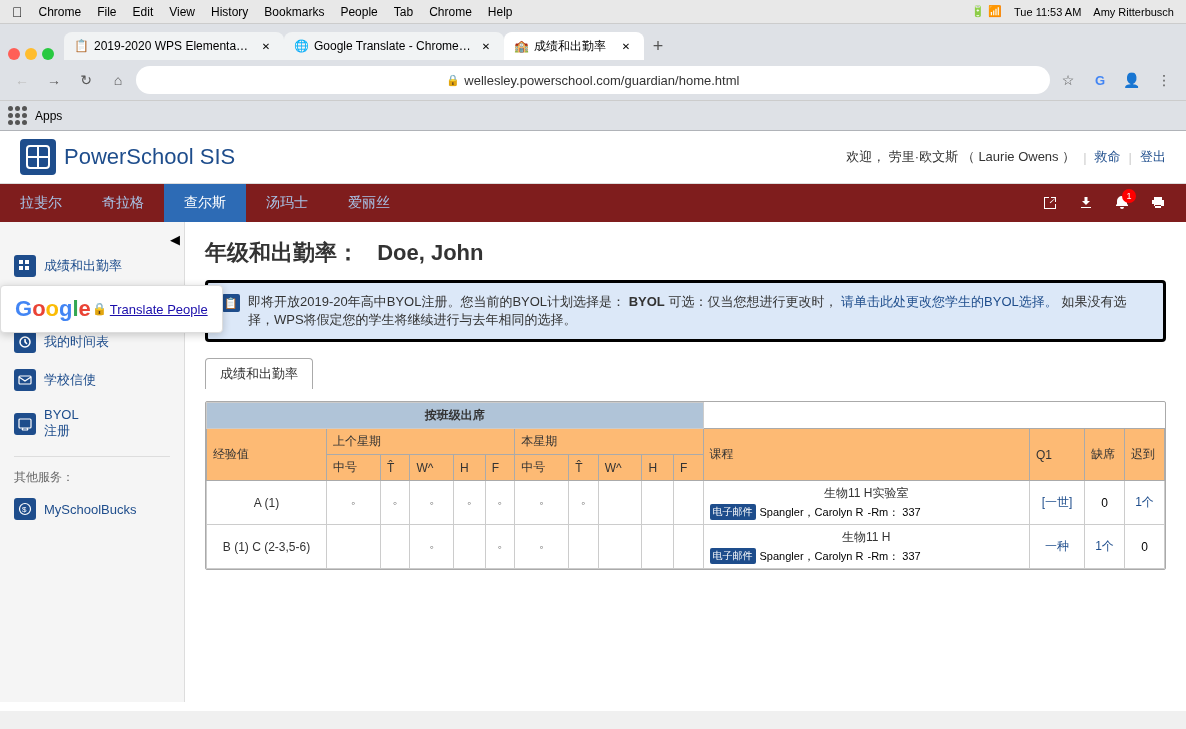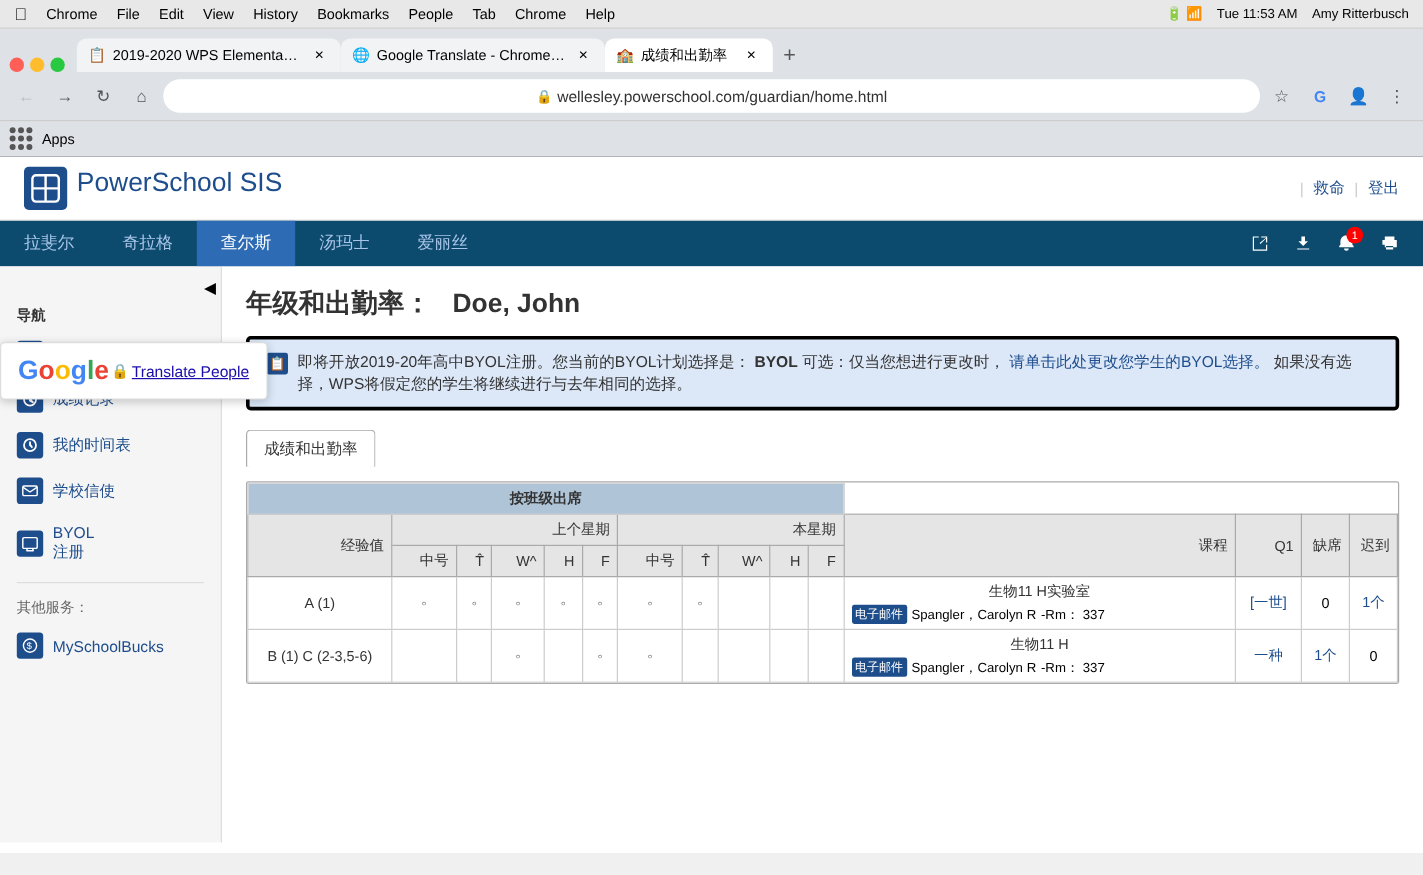--- a/index.html
+++ b/index.html
@@ -181,21 +181,21 @@
     .ps-header {
       background: #fff;
       display: flex;
       align-items: center;
       justify-content: space-between;
       padding: 8px 20px;
       border-bottom: 1px solid #ddd;
     }
     .ps-logo {
       display: flex;
-      align-items: flex-start;
+      align-items: center;
       gap: 8px;
     }
     .ps-logo-icon {
       width: 36px;
       height: 36px;
       background: #1e4d8c;
       border-radius: 4px;
       display: flex;
       align-items: center;
       justify-content: center;
@@ -217,21 +217,21 @@
     }
     .ps-header-link {
       color: #1e4d8c;
       cursor: pointer;
       text-decoration: none;
     }
     .ps-header-divider { color: #ccc; }
 
     
     .student-nav {
-      background: #0c4a6e;
+      background: #7f1d1d;
       display: flex;
       align-items: center;
       justify-content: space-between;
       padding: 0;
     }
     .student-tabs {
       display: flex;
     }
     .student-tab {
       padding: 10px 20px;
@@ -407,22 +407,22 @@
     }
     .table-header-top {
       background: #b0c4d8;
       text-align: center;
       font-weight: bold;
       font-size: 13px;
       padding: 6px;
       color: #333;
     }
     .attendance-table thead th {
-      background: #e5e5e5;
-      text-align: right;
+      background: #fdba74;
+      text-align: left;
       padding: 4px 6px;
       border: 1px solid #aaa;
       font-size: 12px;
       font-weight: 500;
       color: #333;
     }
     .attendance-table td {
       border: 1px solid #ccc;
       padding: 4px 6px;
       text-align: center;
@@ -572,20 +572,21 @@
       <div class="ps-logo-icon">
         <svg width="26" height="26" viewBox="0 0 26 26" fill="none">
           <rect x="2" y="2" width="22" height="22" rx="3" fill="none" stroke="white" stroke-width="2"></rect>
           <line x1="2" y1="13" x2="24" y2="13" stroke="white" stroke-width="2"></line>
           <line x1="13" y1="2" x2="13" y2="24" stroke="white" stroke-width="2"></line>
         </svg>
       </div>
       <span class="ps-logo-text">PowerSchool SIS</span>
     </div>
     <div class="ps-header-right">
+      <span>欢迎，  劳里·欧文斯  （ Laurie Owens ）</span>
       <span class="ps-header-divider">|</span>
       <a class="ps-header-link">救命</a>
       <span class="ps-header-divider">|</span>
       <a class="ps-header-link">登出</a>
     </div>
   </div>
 
   <div class="student-nav">
     <div class="student-tabs">
       <div class="student-tab">拉斐尔</div>
@@ -619,21 +620,20 @@
       </div>
     </div>
   </div>
 
   <div class="content-layout">
 
     <div class="sidebar">
 
       <div style="text-align:right;padding:0 4px;">◀</div>
 
-      <div class="sidebar-section-title">导航</div>
 
       <div class="sidebar-item">
         <div class="sidebar-item-icon">
           <svg width="14" height="14" fill="white" viewBox="0 0 14 14">
               <rect x="1" y="1" width="4" height="4"></rect>
               <rect x="1" y="7" width="4" height="4"></rect>
               <rect x="7" y="1" width="4" height="4"></rect>
               <rect x="7" y="7" width="4" height="4"></rect>
             </svg>
         </div>

